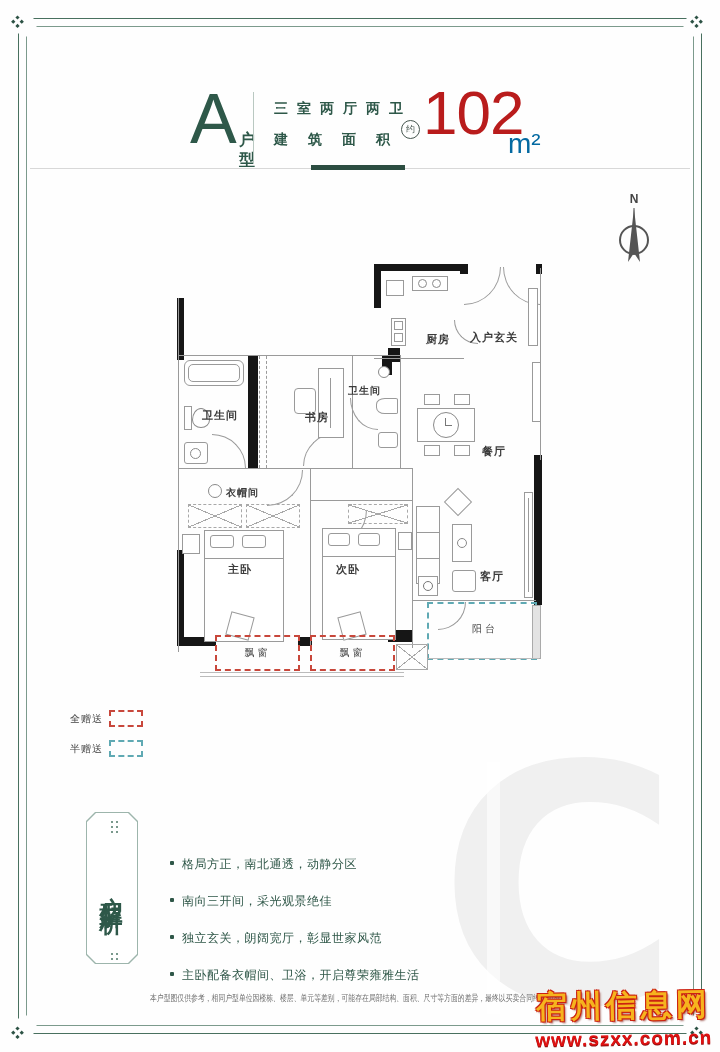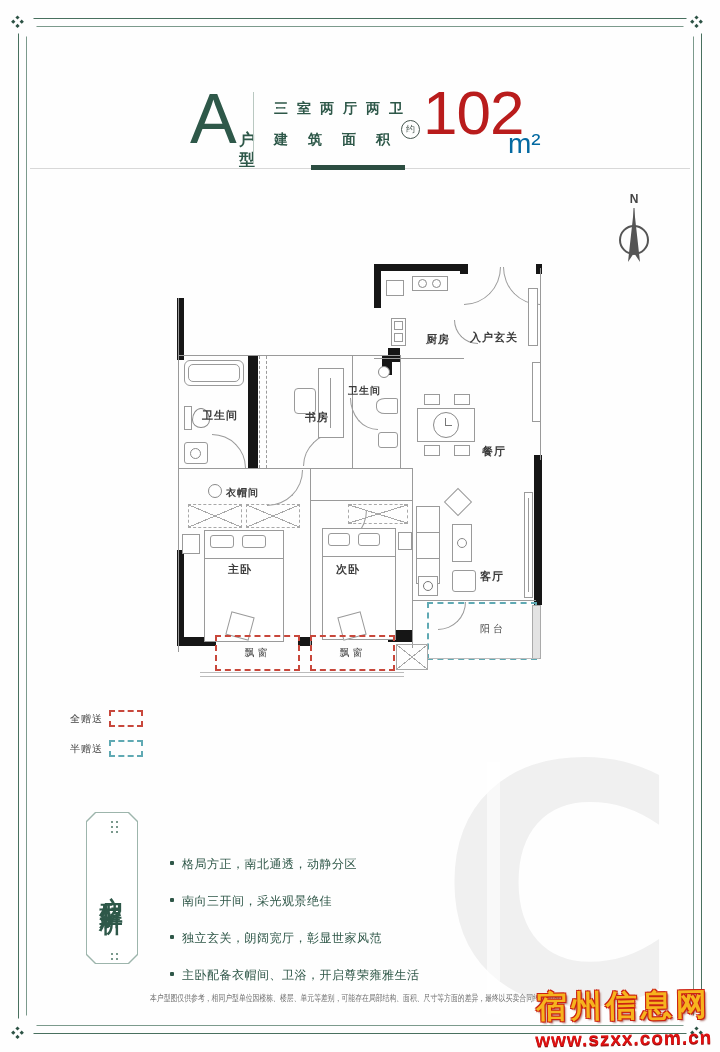--- a/index.html
+++ b/index.html
@@ -236,21 +236,21 @@
   <div class="lbl" style="left:254px;top:70px;">厨房</div>
   <div class="lbl" style="left:298px;top:68px;">入户玄关</div>
   <div class="lbl" style="left:30px;top:146px;">卫生间</div>
   <div class="lbl" style="left:176px;top:122px;font-size:10px;">卫生间</div>
   <div class="lbl" style="left:133px;top:148px;">书房</div>
   <div class="lbl" style="left:310px;top:158px;margin-top:24px;">餐厅</div>
   <div class="lbl" style="left:54px;top:224px;font-size:10px;">衣帽间</div>
   <div class="lbl" style="left:56px;top:300px;">主卧</div>
   <div class="lbl" style="left:164px;top:300px;">次卧</div>
   <div class="lbl" style="left:308px;top:275px;margin-top:32px;">客厅</div>
-  <div class="lbl small" style="left:308px;top:360px;letter-spacing:3px;">阳台</div>
+  <div class="lbl small" style="left:300px;top:360px;letter-spacing:3px;">阳台</div>
 </div>
 
 <div class="legend">
   <div class="legend-row">
     <span class="legend-label">全赠送</span>
     <span class="legend-swatch sw-red"></span>
   </div>
   <div class="legend-row">
     <span class="legend-label">半赠送</span>
     <span class="legend-swatch sw-teal"></span>

